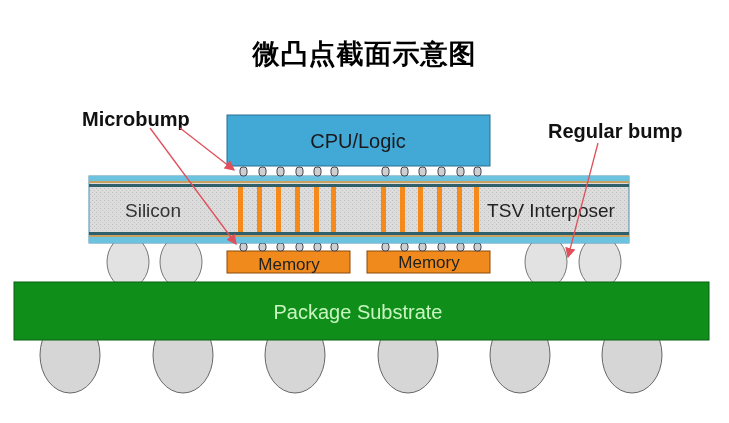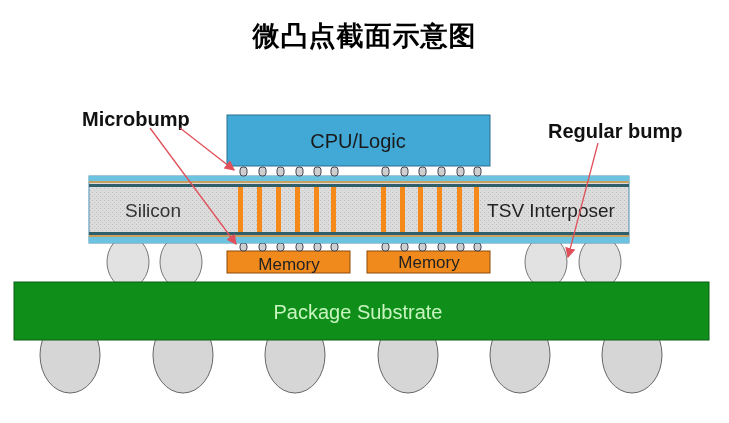--- a/index.html
+++ b/index.html
@@ -1,17 +1,17 @@
 <!DOCTYPE html>
 <html><head>
 <meta charset="utf-8">
 <style>
   html,body{margin:0;padding:0;background:#fff;}
   body{width:729px;height:423px;position:relative;overflow:hidden;font-family:"Liberation Sans",sans-serif;}
-  .title{position:absolute;left:0;top:18px;width:729px;text-align:center;font-family:"DejaVu Sans",sans-serif;font-weight:bold;font-size:27px;color:#000;letter-spacing:1px;}
+  .title{position:absolute;left:0;top:36px;width:729px;text-align:center;font-family:"DejaVu Sans",sans-serif;font-weight:bold;font-size:27px;color:#000;letter-spacing:1px;}
   svg{position:absolute;left:0;top:0;}
   .lbl{font-family:"Liberation Sans",sans-serif;}
 </style>
 </head>
 <body>
 
 <div class="title">微凸点截面示意图</div>
 
 <svg width="729" height="423" viewBox="0 0 729 423">
   <defs>

